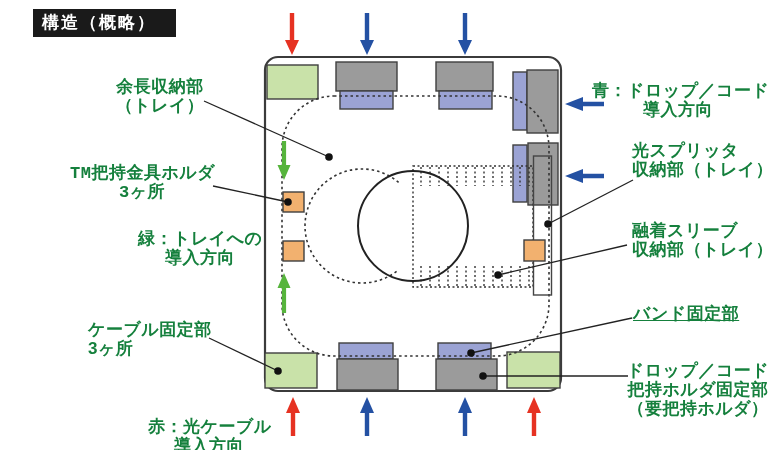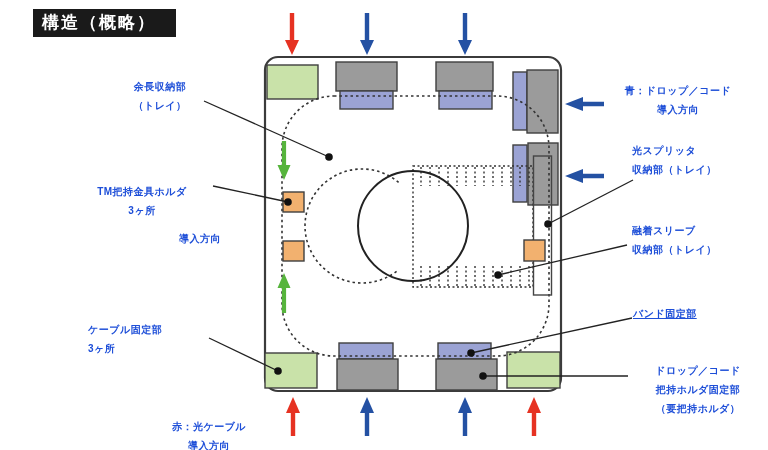--- a/index.html
+++ b/index.html
@@ -1,22 +1,22 @@
 <!DOCTYPE html>
 <html><head>
 <meta charset="utf-8">
 <style>
   html,body{margin:0;padding:0;background:#fff;}
   #stage{position:relative;width:768px;height:450px;background:#ffffff;overflow:hidden;
          font-family:"Liberation Sans","DejaVu Sans",sans-serif;}
   #diagram-svg{position:absolute;left:0;top:0;z-index:1;}
   .title-box{position:absolute;left:33px;top:9px;z-index:3;background:#1a1a1a;color:#fff;
              font-size:17px;font-weight:bold;letter-spacing:2px;padding:2px 20px 3px 9px;}
-  .lbl{position:absolute;z-index:2;font-size:10px;font-weight:600;line-height:19px;
-       color:#1d4ed8;letter-spacing:0.5px;white-space:nowrap;}
+  .lbl{position:absolute;z-index:2;font-size:17px;font-weight:600;line-height:19px;
+       color:#15803d;letter-spacing:0.5px;white-space:nowrap;}
   .lbl .ln{display:block;}
   .ta-c{text-align:center;} .ta-l{text-align:left;}
 </style>
 </head>
 <body>
 
 <div id="stage">
 
   <div class="title-box" style="background: rgb(26, 26, 26); color: rgb(255, 255, 255);">構造（概略）</div>
 
@@ -94,25 +94,26 @@
       <circle cx="498" cy="275" r="3.8"></circle>
         <circle cx="471" cy="353" r="3.8"></circle>
       <circle cx="483" cy="376" r="3.8"></circle>
     </g>
   </svg>
 
   <div class="lbl ta-c" style="left:110px;top:77px;width:100px;">
     <span class="ln">余長収納部</span>
     <span class="ln">（トレイ）</span>
   </div>
-  <div class="lbl ta-c" style="left:70px;top:182px;width:144px;">
+  <div class="lbl ta-c" style="left:70px;top:164px;width:144px;font-family:Liberation Mono, monospace;">
     <span class="ln">TM把持金具ホルダ</span>
     <span class="ln">3ヶ所</span>
   </div>
   <div class="lbl ta-c" style="left:138px;top:229px;width:124px;">
+    <span class="ln">緑：トレイへの</span>
     <span class="ln">導入方向</span>
   </div>
   <div class="lbl ta-l" style="left:88px;top:320px;width:130px;">
     <span class="ln">ケーブル固定部</span>
     <span class="ln">3ヶ所</span>
   </div>
   <div class="lbl ta-c" style="left:148px;top:393px;width:122px;margin-top:24px;">
     <span class="ln">赤：光ケーブル</span>
     <span class="ln">導入方向</span>
   </div>

